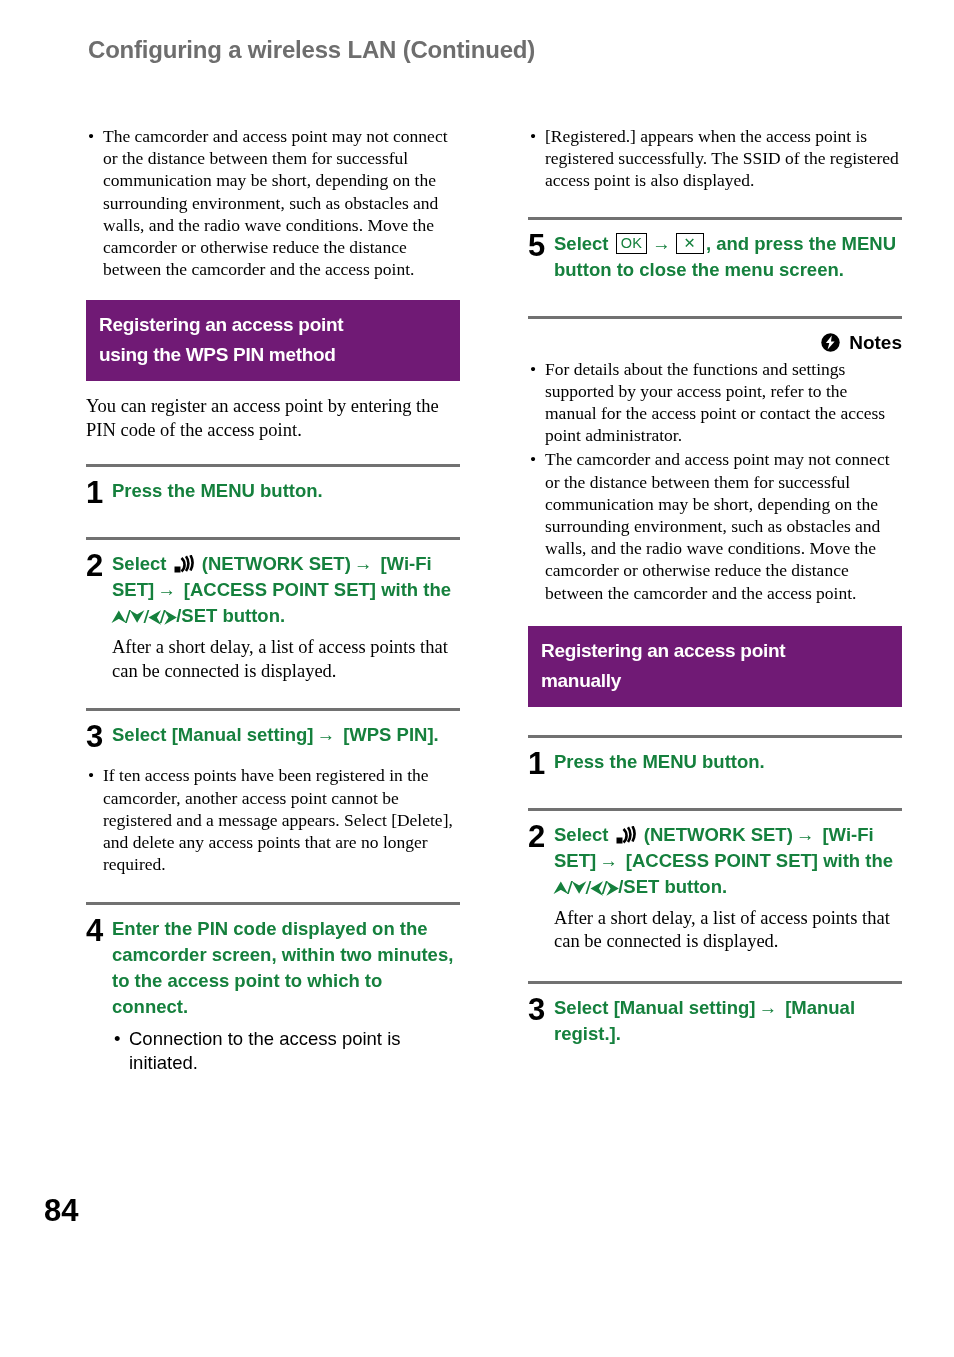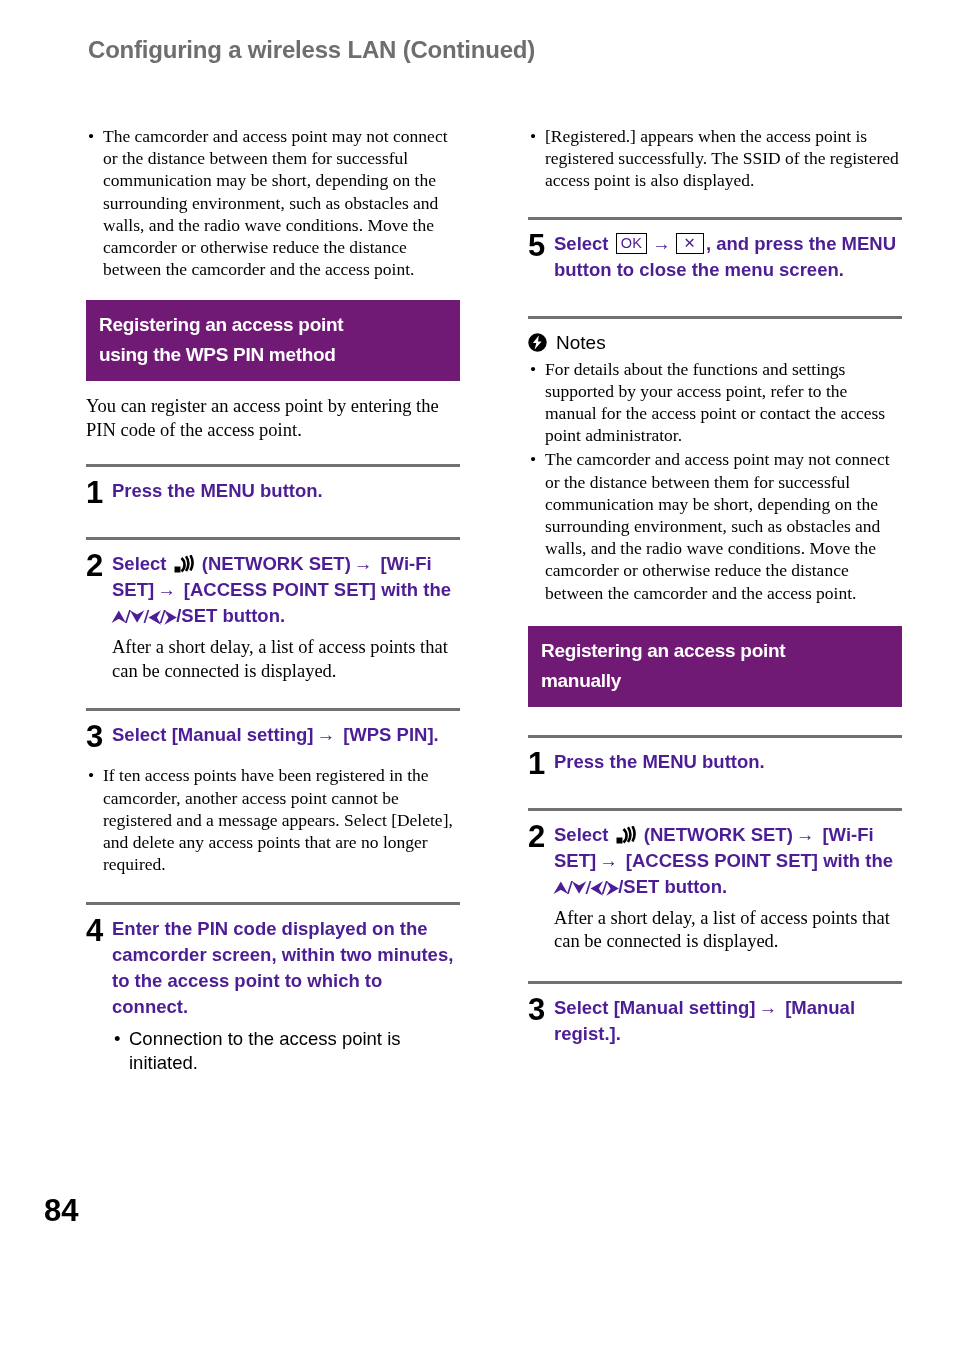--- a/index.html
+++ b/index.html
@@ -119,21 +119,21 @@
     color: #000;
   }
   .step-body {
     flex: 1 1 auto;
   }
   .step-title {
     font-family: "Liberation Sans", sans-serif;
     font-weight: bold;
     font-size: 18.5px;
     line-height: 26px;
-    color: #4c1d95;
+    color: #15803d;
   }
   .step-note {
     font-family: "Liberation Serif", serif;
     font-size: 18.5px;
     line-height: 23.5px;
     margin-top: 6px;
   }
   .step-subbullet {
     position: relative;
     padding-left: 17px;
@@ -148,24 +148,25 @@
     left: 2px;
     top: 0;
   }
 
   
   .callout { margin-top: 13px; }
   .callout-head {
     display: flex;
     align-items: center;
     font-family: "Liberation Sans", sans-serif;
-    font-weight: normal;
+    font-weight: bold;
     font-size: 19px;
     line-height: 22px;
     margin-bottom: 4px;
+    justify-content: flex-end;
   }
   .callout-head .callout-label { margin-left: 9px; }
   .callout .bullet {
     font-size: 17.5px;
     line-height: 22.2px;
   }
 
   
   .icon-bulb { width: 18px; height: 21px; display: inline-block; }
   .icon-note { width: 19px; height: 19px; display: inline-block; }

